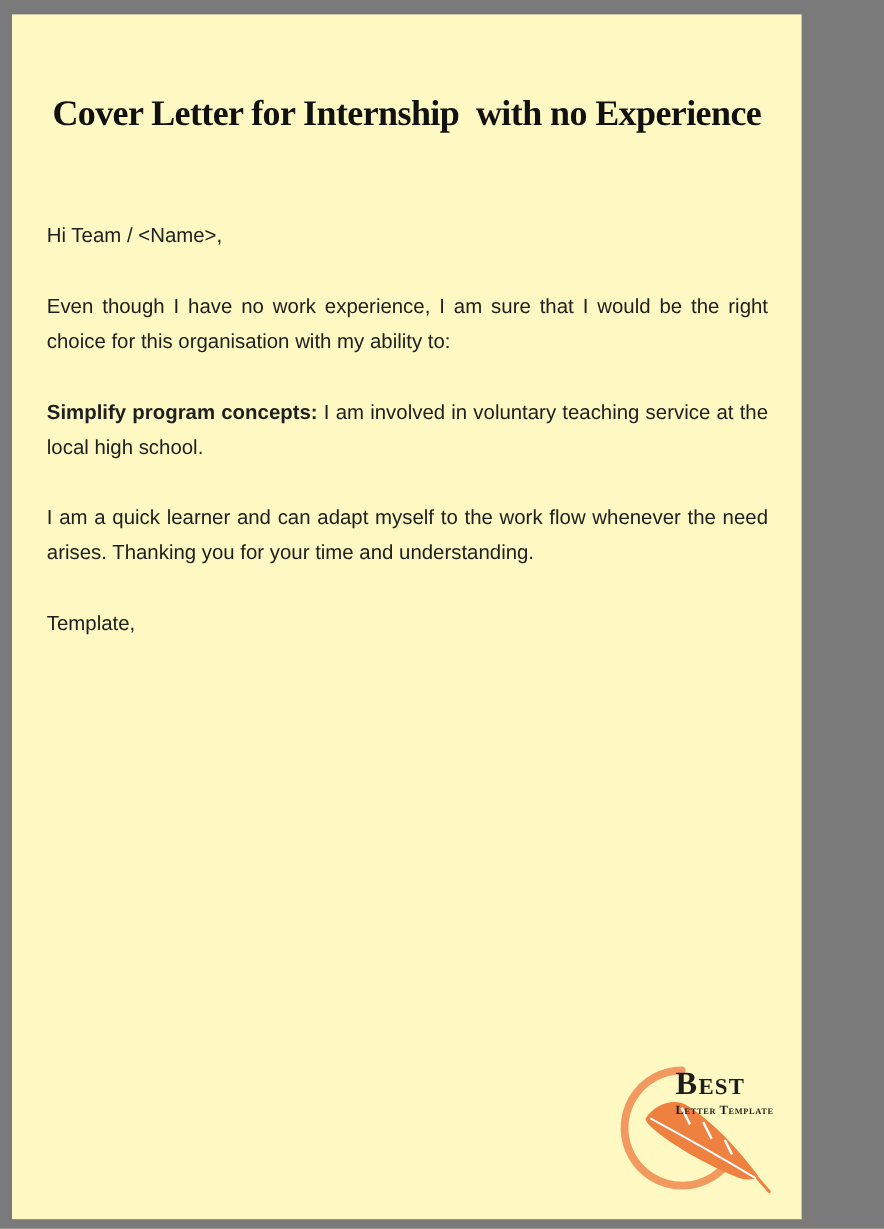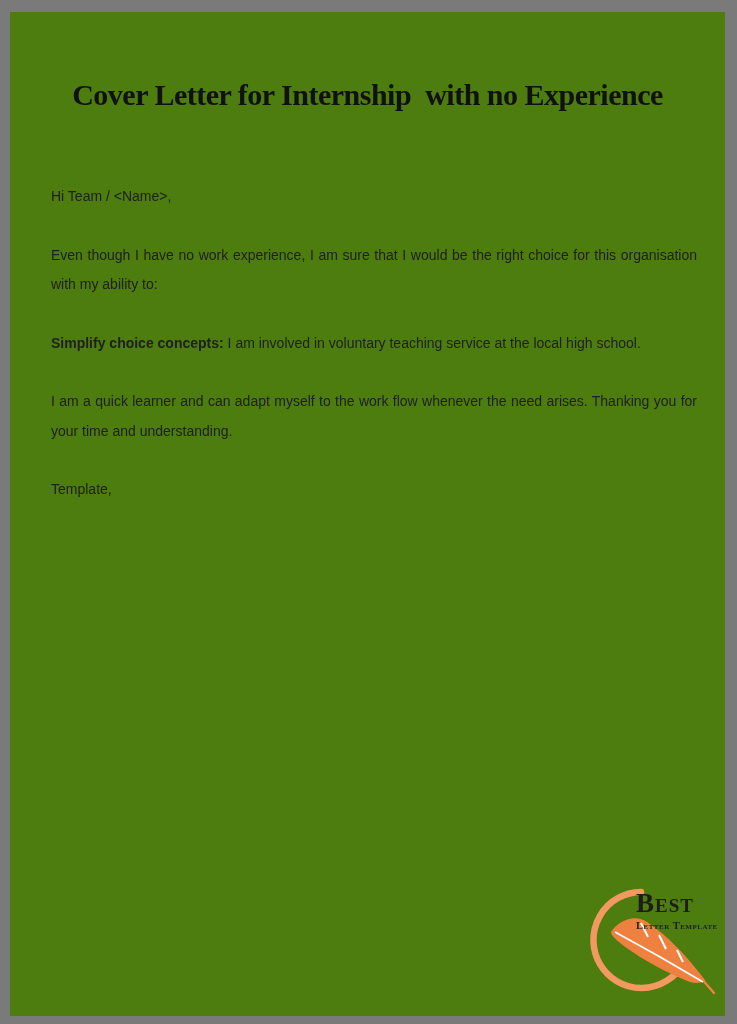--- a/index.html
+++ b/index.html
@@ -6,49 +6,49 @@
   body {
     width: 737px; height: 1024px;
     background: #7a7a7a;
     position: relative;
     overflow: hidden;
     font-family: "Liberation Sans", sans-serif;
   }
   .page {
     position: absolute;
     left: 10px; top: 12px;
-    width: 715px; height: 1004px;
-    background: #4d7c0f;
+    width: 658px; height: 1004px;
+    background: #fef9c3;
   }
   .letter-title {
     margin: 0;
     padding-top: 64px;
     text-align: center;
     font-family: "Liberation Serif", serif;
     font-weight: 700;
     font-size: 30px;
     line-height: 38px;
     letter-spacing: -0.5px;
     color: #111111;
     white-space: pre;
   }
   .content {
     padding: 68px 28px 0 29px;
   }
   .content p {
-    margin: 0 0 29px 12px;
-    font-size: 14px;
+    margin: 0 0 29px 0;
+    font-size: 17px;
     line-height: 29.5px;
     color: #202020;
   }
   .content p.justified { text-align: justify; }
   .content p .lead { font-weight: 700; }
   .logo {
     position: absolute;
-    right: 1px; bottom: 16px;
+    right: 17px; bottom: 16px;
     width: 135px; height: 120px;
   }
   .logo svg { position: absolute; left: 0; top: 0; }
   .logo-brand {
     position: absolute; left: 47px; top: 8px;
     font-family: "Liberation Serif", serif;
     font-weight: 700;
     font-variant-caps: small-caps;
     font-size: 27px; line-height: 30px;
     letter-spacing: 1px;
@@ -71,21 +71,21 @@
 <div class="page">
 
   <h1 class="letter-title">Cover Letter for Internship &nbsp;with no Experience</h1>
 
   <div class="content">
     <p>Hi Team / &lt;Name&gt;,</p>
 
 
     <p class="justified">Even though I have no work experience, I am sure that I would be the right choice for this organisation with my ability to:</p>
 
-    <p class="justified"><span class="lead">Simplify choice concepts:</span><span> I am involved in voluntary teaching service at the local high school.</span></p>
+    <p class="justified"><span class="lead">Simplify program concepts:</span><span> I am involved in voluntary teaching service at the local high school.</span></p>
 
 
     <p class="justified">I am a quick learner and can adapt myself to the work flow whenever the need arises. Thanking you for your time and understanding.</p>
 
     <p>Template,</p>
 
   </div>
 
   <div class="logo">
     <svg width="135" height="120" viewBox="0 0 135 120">

